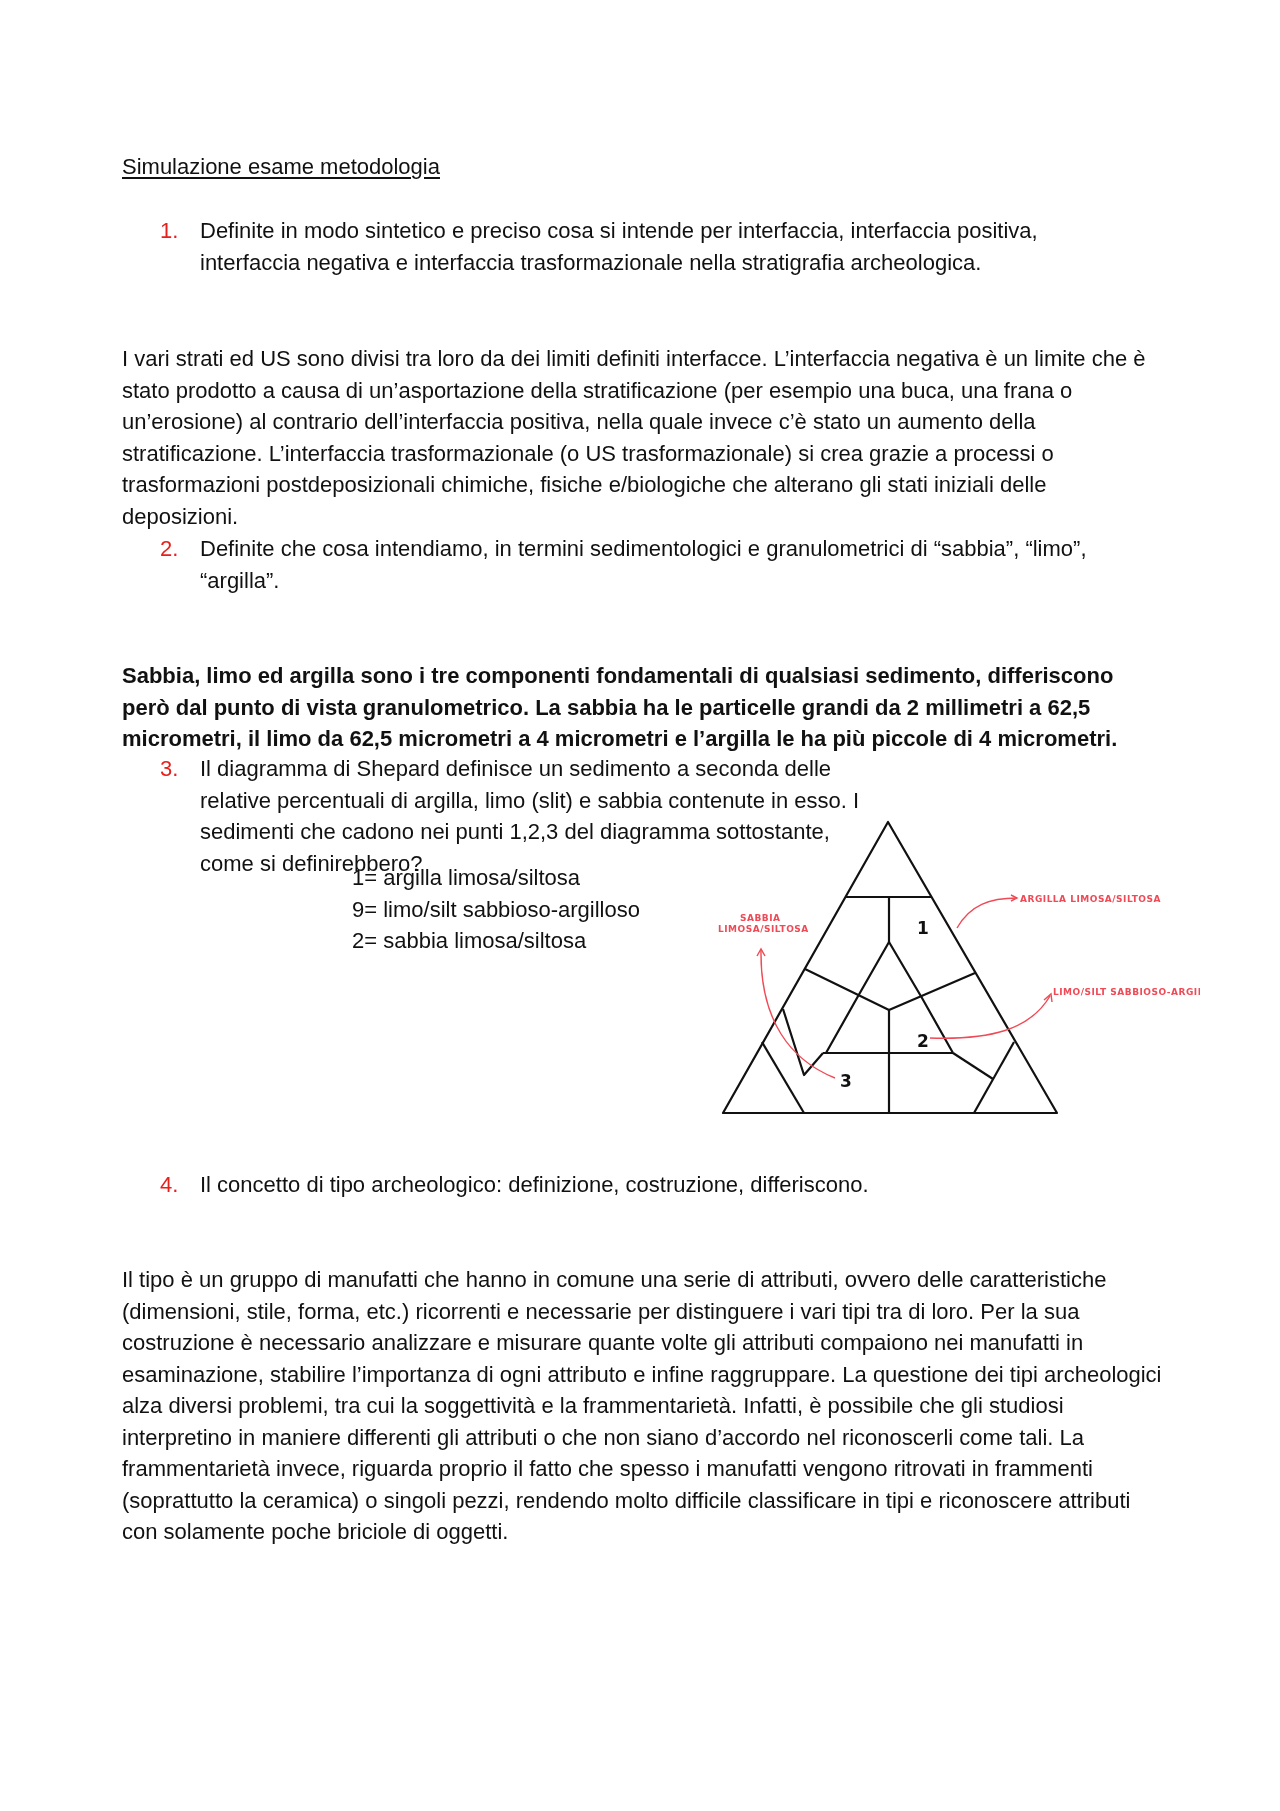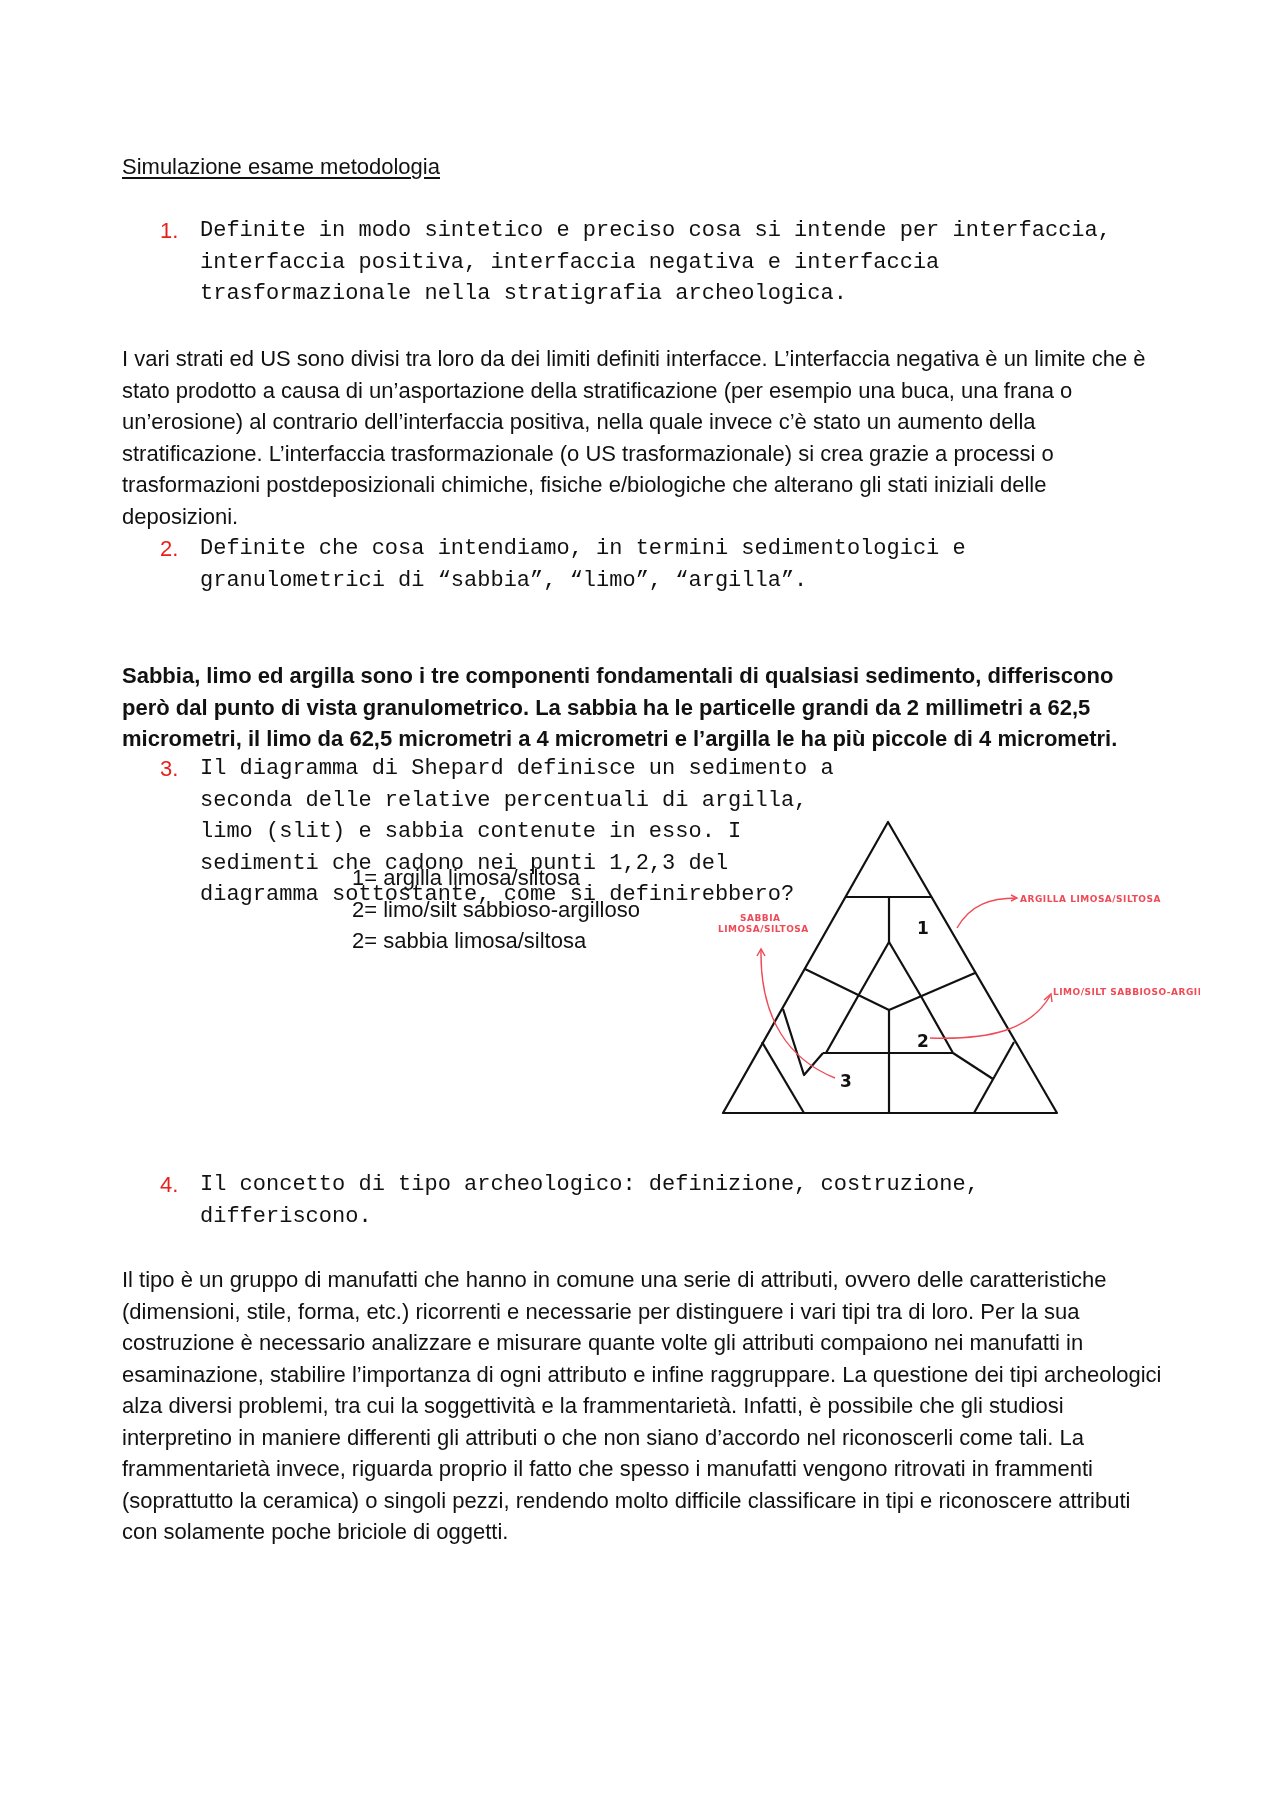--- a/index.html
+++ b/index.html
@@ -2,21 +2,21 @@
 <html><head>
 <meta charset="utf-8">
 <style>
   html, body { margin: 0; padding: 0; background: #ffffff; }
   body { width: 1280px; height: 1811px; position: relative; overflow: hidden;
          font-family: "Liberation Sans", "DejaVu Sans", sans-serif; color: #111; }
   .page { position: absolute; left: 0; top: 0; width: 1268px; height: 1811px; }
   .title { position: absolute; left: 122px; top: 154px; font-size: 22px; text-decoration: underline; text-underline-offset: 3px; }
   .q { position: absolute; left: 160px; font-size: 22px; line-height: 31.5px; width: 960px; }
   .q .num { position: absolute; left: 0; color: #e8201c; }
-  .q .txt { display: block; padding-left: 40px; font-family: Liberation Mono, monospace; }
+  .q .txt { display: block; padding-left: 40px; }
   .para { position: absolute; left: 122px; width: 1040px; font-size: 22px; line-height: 31.5px; margin-top: 32px; }
   .answers { position: absolute; left: 352px; top: 862px; font-size: 22px; line-height: 31.5px; }
   .answers div { white-space: nowrap; }
   #shepard { position: absolute; left: 700px; top: 815px; }
   .hand { font-family: "DejaVu Sans", sans-serif; font-weight: bold; fill: #ef4a55; font-size: 9px; letter-spacing: 0.5px; }
   .pt { font-family: "DejaVu Sans", sans-serif; font-size: 17px; font-weight: bold; fill: #111; }
 </style>
 </head>
 <body>
 
@@ -35,21 +35,21 @@
     <span class="txt">Definite che cosa intendiamo, in termini sedimentologici e granulometrici di “sabbia”, “limo”, “argilla”.</span>
   </div>
   <div class="para" style="top:628px;font-weight:bold;">Sabbia, limo ed argilla sono i tre componenti fondamentali di qualsiasi sedimento, differiscono però dal punto di vista granulometrico. La sabbia ha le particelle grandi da 2 millimetri a 62,5 micrometri, il limo da 62,5 micrometri a 4 micrometri e l’argilla le ha più piccole di 4 micrometri.</div>
 
   <div class="q" style="top:753px; width:700px;">
     <span class="num">3.</span>
     <span class="txt">Il diagramma di Shepard definisce un sedimento a seconda delle relative percentuali di argilla, limo (slit) e sabbia contenute in esso. I sedimenti che cadono nei punti 1,2,3 del diagramma sottostante, come si definirebbero?</span>
   </div>
   <div class="answers">
     <div>1= argilla limosa/siltosa</div>
-    <div>2= limo/silt sabbioso-argilloso</div>
+    <div>9= limo/silt sabbioso-argilloso</div>
     <div>2= sabbia limosa/siltosa</div>
   </div>
 
   <svg id="shepard" width="500" height="310" viewBox="700 815 500 310">
     <g stroke="#111" stroke-width="2.2" fill="none" stroke-linejoin="round">
       <polygon points="888,822 723,1113 1057,1113"></polygon>
       <line x1="845" y1="897" x2="931" y2="897"></line>
       <line x1="889" y1="897" x2="889" y2="942"></line>
       <polyline points="805,969 889,1010 975,973"></polyline>
       <line x1="889" y1="1010" x2="889" y2="1113"></line>

